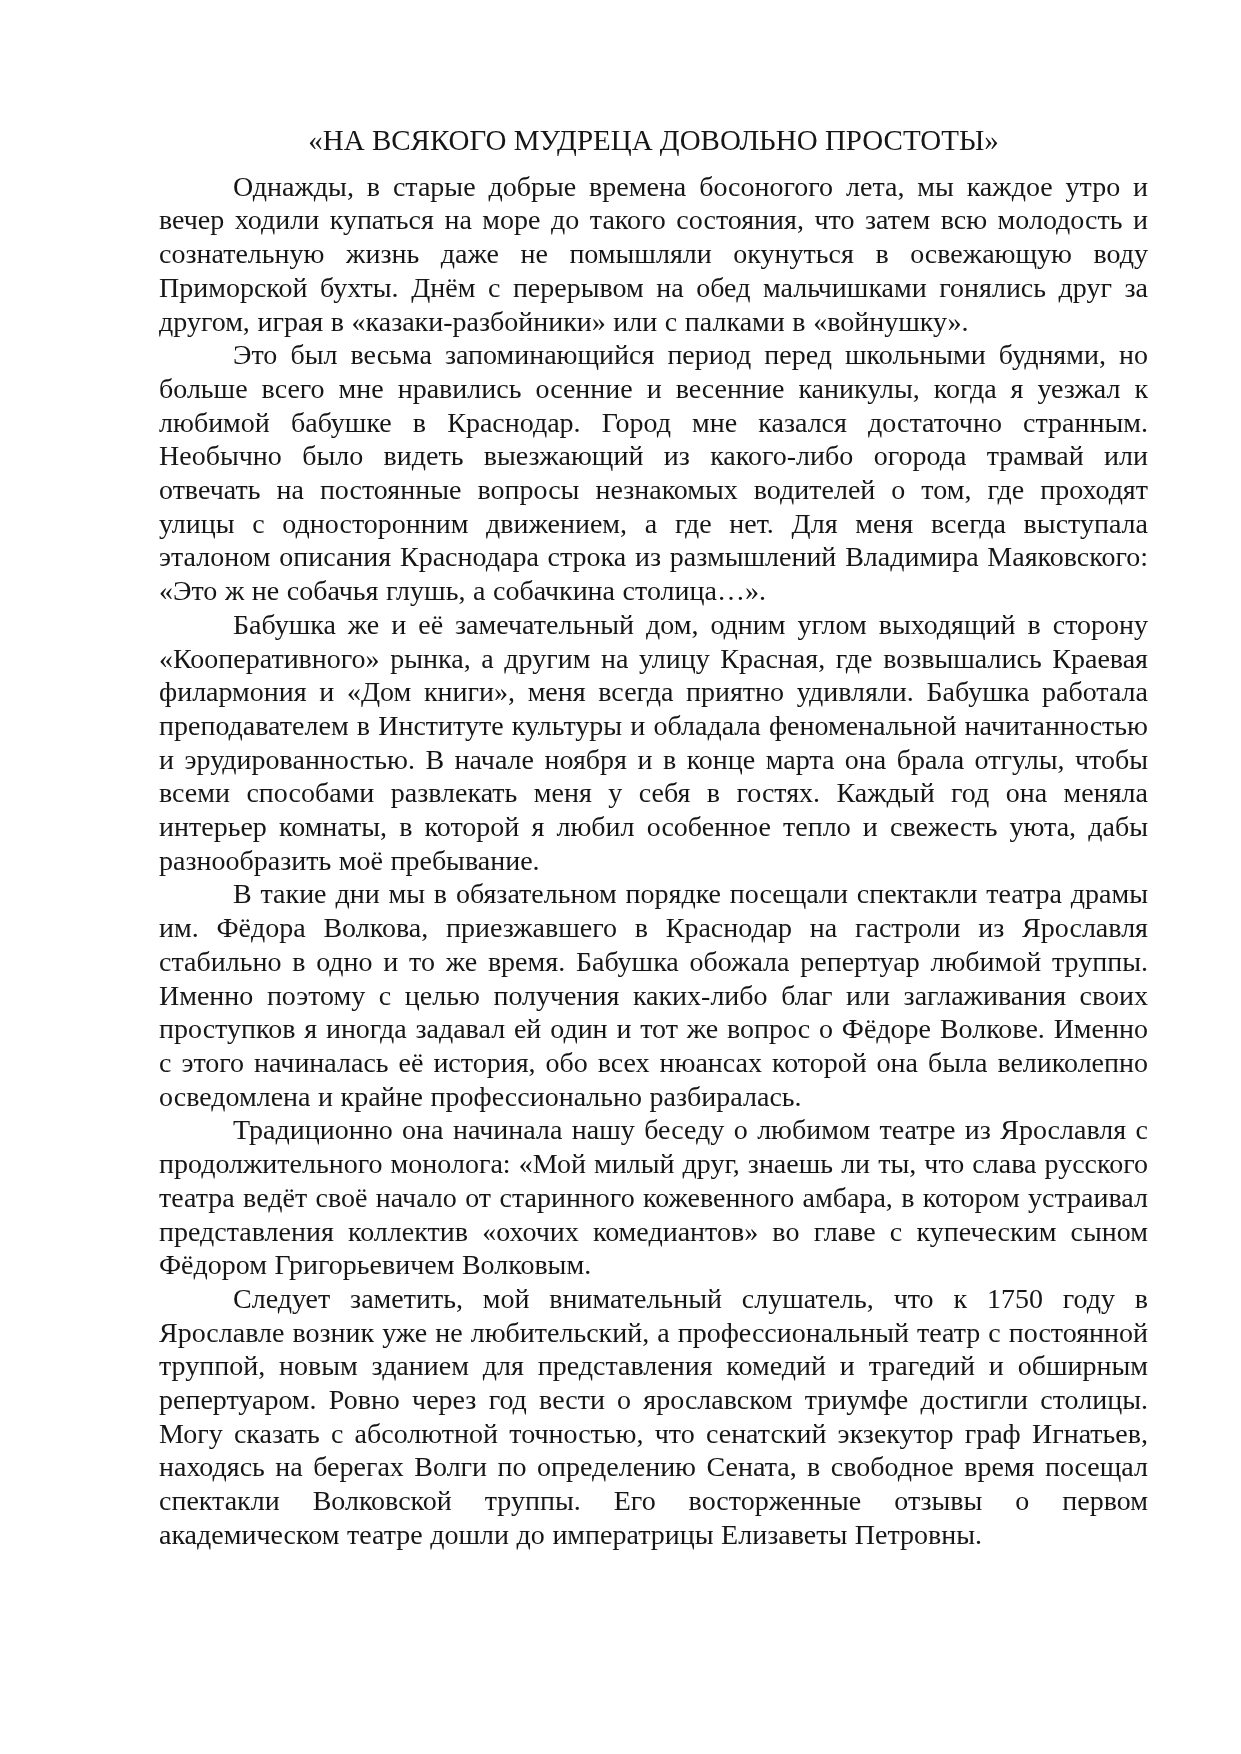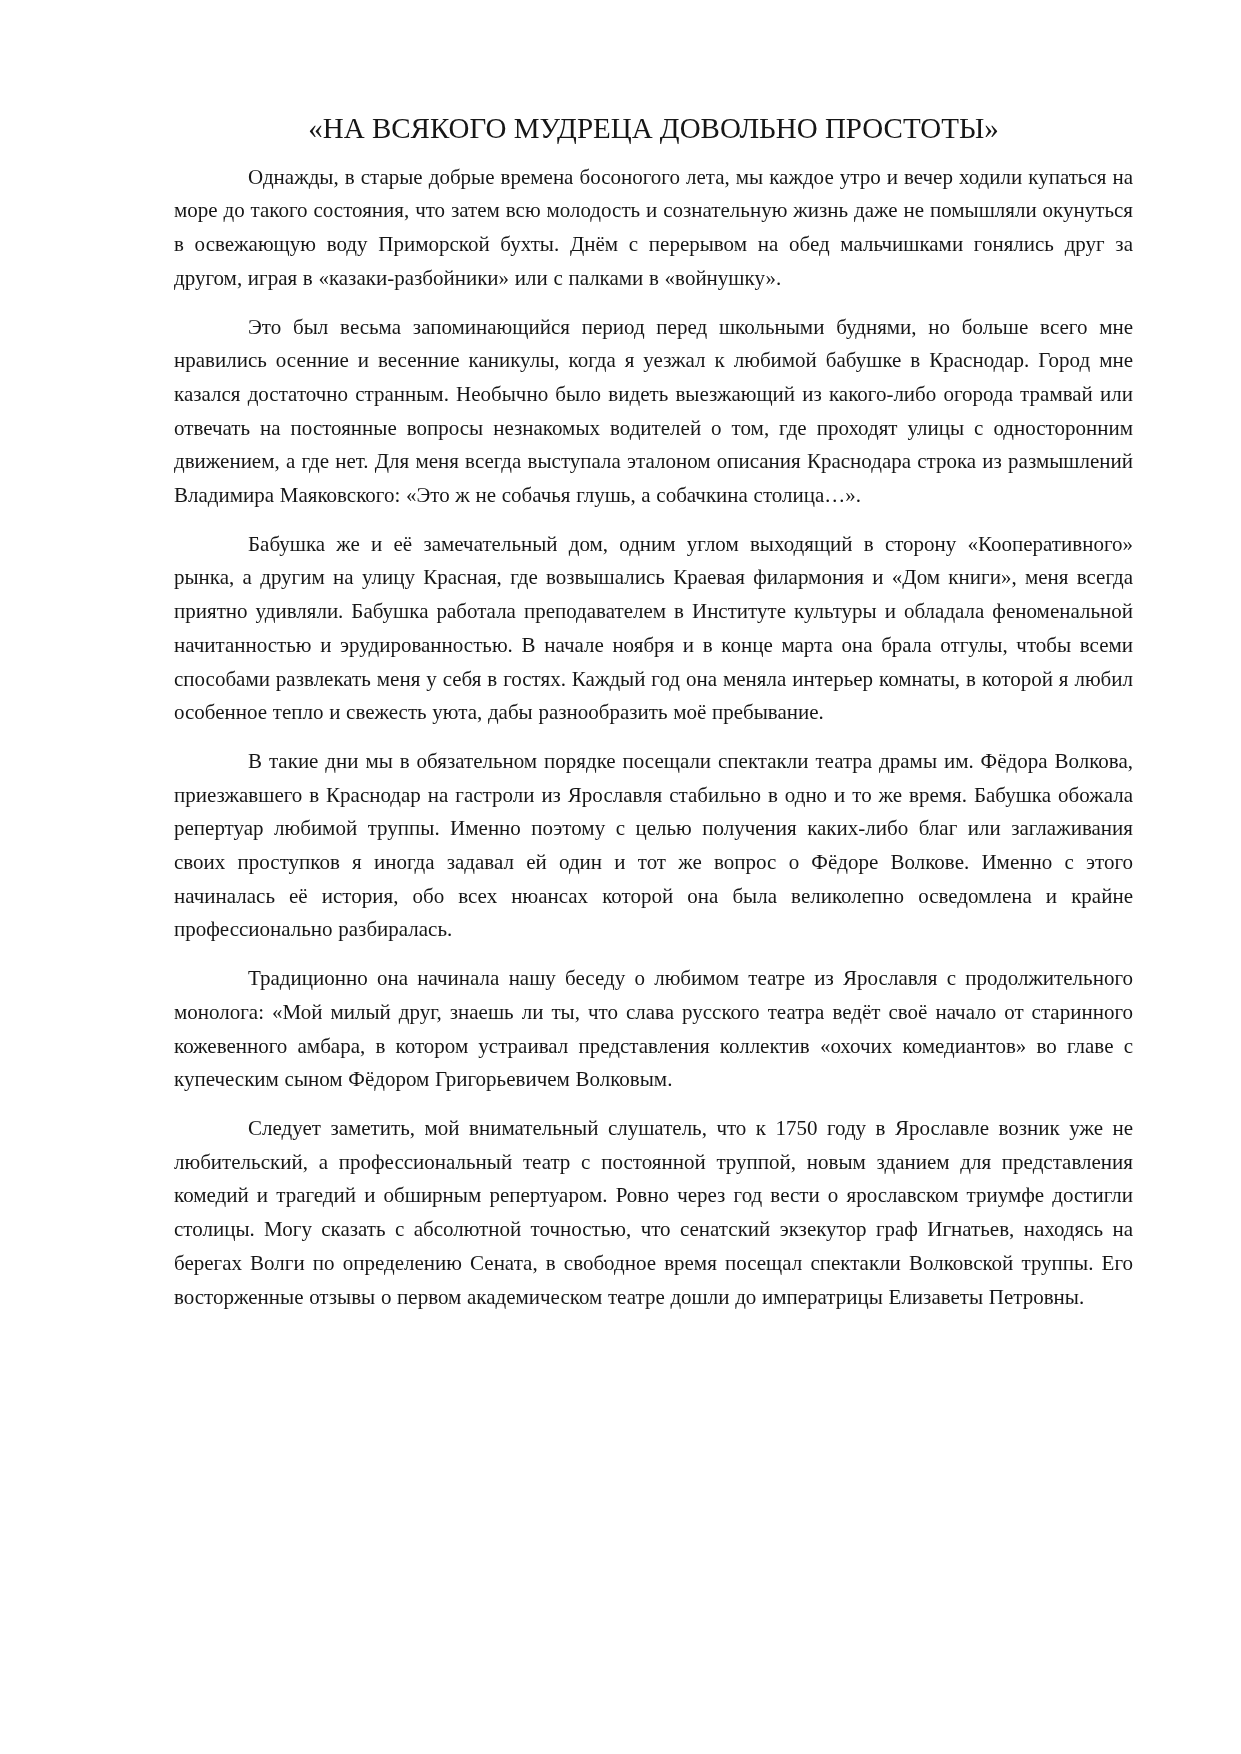--- a/index.html
+++ b/index.html
@@ -16,30 +16,30 @@
     font-family: "Liberation Serif", "DejaVu Serif", serif;
     color: #161616;
   }
   .content {
     position: absolute;
     left: 159px;
     top: 112px;
     width: 989px;
   }
   .doc-title {
-    margin: 0;
+    margin: 12px;
     font-size: 29px;
     font-weight: normal;
     line-height: 33.7px;
     text-align: center;
     white-space: nowrap;
   }
   .para {
-    margin: 15px;
-    font-size: 21px;
+    margin: 0;
+    font-size: 28px;
     line-height: 33.7px;
     text-align: justify;
     text-indent: 74px;
     hyphens: none;
     -webkit-hyphens: none;
     word-spacing: 0.02em;
   }
 </style>
 </head>
 <body>

